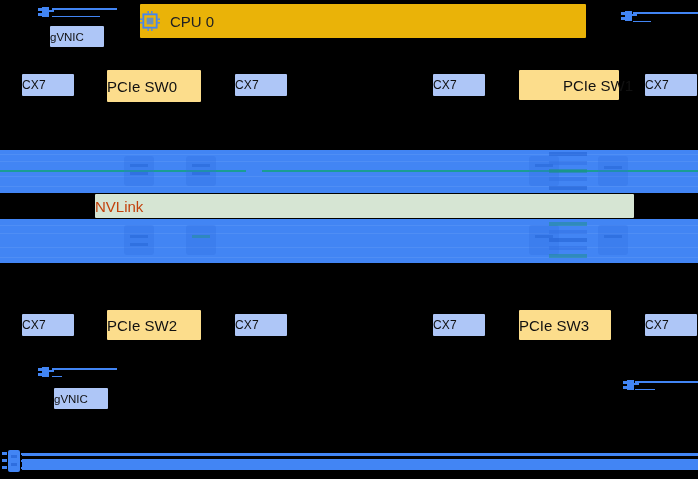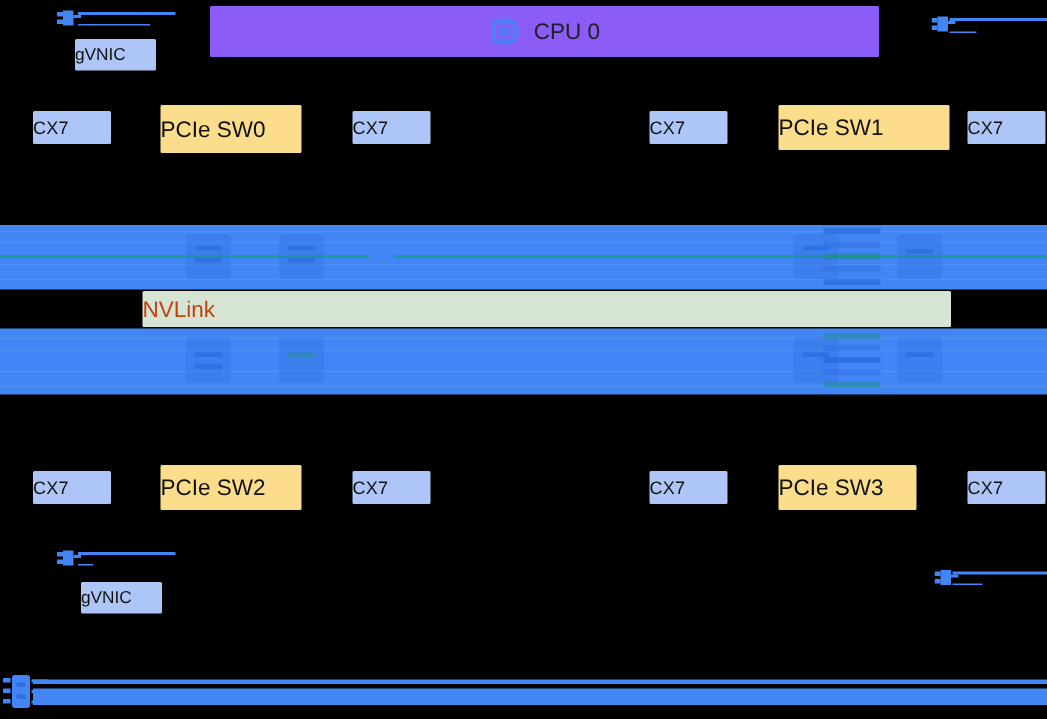--- a/index.html
+++ b/index.html
@@ -9,22 +9,22 @@
 
   
   .node{position:absolute;box-sizing:border-box;display:flex;align-items:center;
         justify-content:flex-start;white-space:nowrap;}
 
   
   .box-cx7{background:#aec6f7;color:#101010;font-size:12px;border-radius:1px;
            letter-spacing:.2px;}
   .box-pcie{background:#fcdd8c;color:#111;font-size:15px;border-radius:1px;}
   .box-gvnic{background:#aec6f7;color:#111;font-size:11.5px;border-radius:1px;}
-  .box-cpu{background:#8b5cf6;color:#202124;font-size:15px;border-radius:1px;
-           justify-content:center;gap:10px;}
+  .box-cpu{background:#eab308;color:#202124;font-size:15px;border-radius:1px;
+           gap:10px;}
   .box-nvlink{background:#d6e5d3;color:#c2410c;font-size:15px;border-radius:1px;}
 
   
   .band{position:absolute;background:#4285f4;}
   .band .hl{position:absolute;left:0;right:0;height:1px;background:#5b95f6;opacity:.55;}
   .band .teal{position:absolute;height:2px;background:#16a08a;opacity:.9;}
   .gpu-ico{position:absolute;opacity:.55;}
 
   
   .netbar{position:absolute;background:#4285f4;}
@@ -99,21 +99,21 @@
   </div>
 
   <div class="node box-cx7" style="left:235px;top:74px;width:52px;height:22px;">
     <span class="label">CX7</span>
   </div>
 
   <div class="node box-cx7" style="left:433px;top:74px;width:52px;height:22px;">
     <span class="label">CX7</span>
   </div>
 
-  <div class="node box-pcie" style="left:519px;top:70px;width:114px;height:30px;">
+  <div class="node box-pcie" style="left:519px;top:70px;width:100px;height:30px;padding-left:44px;">
     <span class="label">PCIe SW1</span>
   </div>
 
   <div class="node box-cx7" style="left:645px;top:74px;width:52px;height:22px;">
     <span class="label">CX7</span>
   </div>
 
   <div class="band" style="left:0;top:150px;width:698px;height:43px;">
     <div class="hl" style="top:4px;"></div>
     <div class="hl" style="top:11px;"></div>

